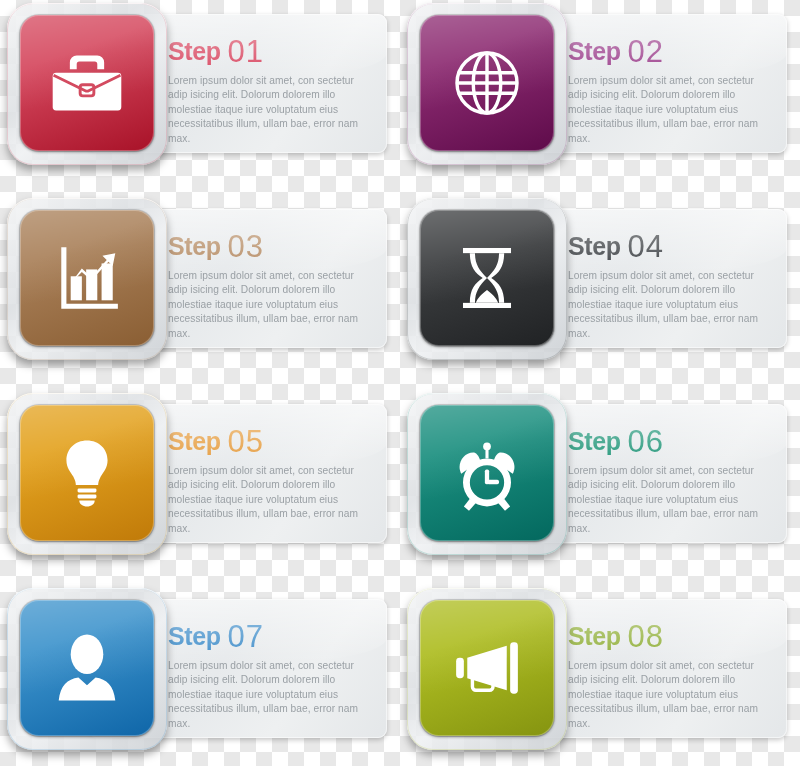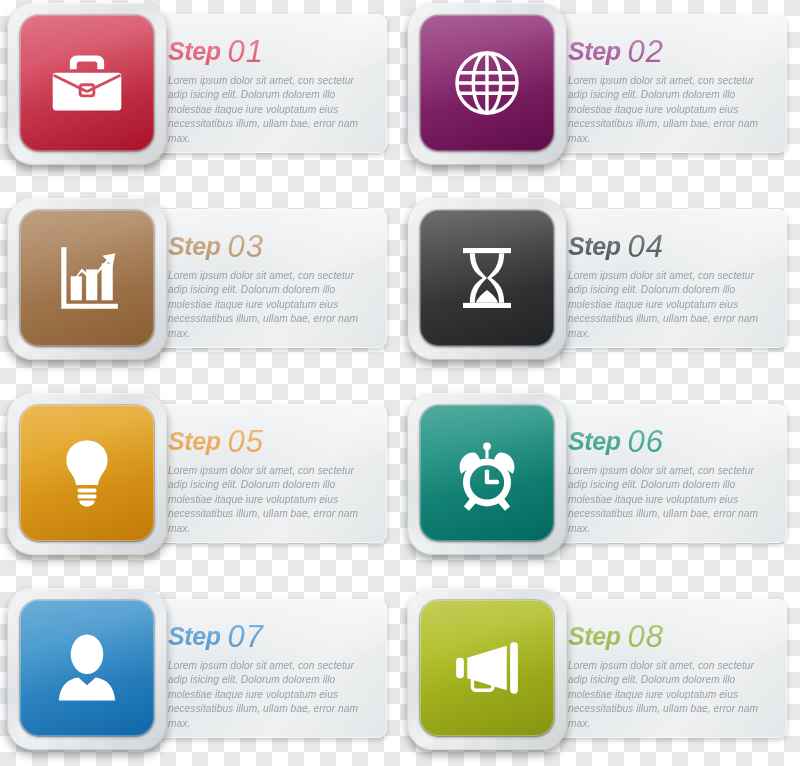--- a/index.html
+++ b/index.html
@@ -24,21 +24,20 @@
   #grid {
     position:absolute;
     inset:0;
     display:grid;
     grid-template-columns:400px 400px;
     grid-template-rows:195px 195px 195px 181px;
   }
 
   .step {
     position:relative;
-    font-style:italic;
   }
 
   
   .panel {
     position:absolute;
     left:88px;
     top:14px;
     width:299px;
     height:139px;
     border-radius:9px;

